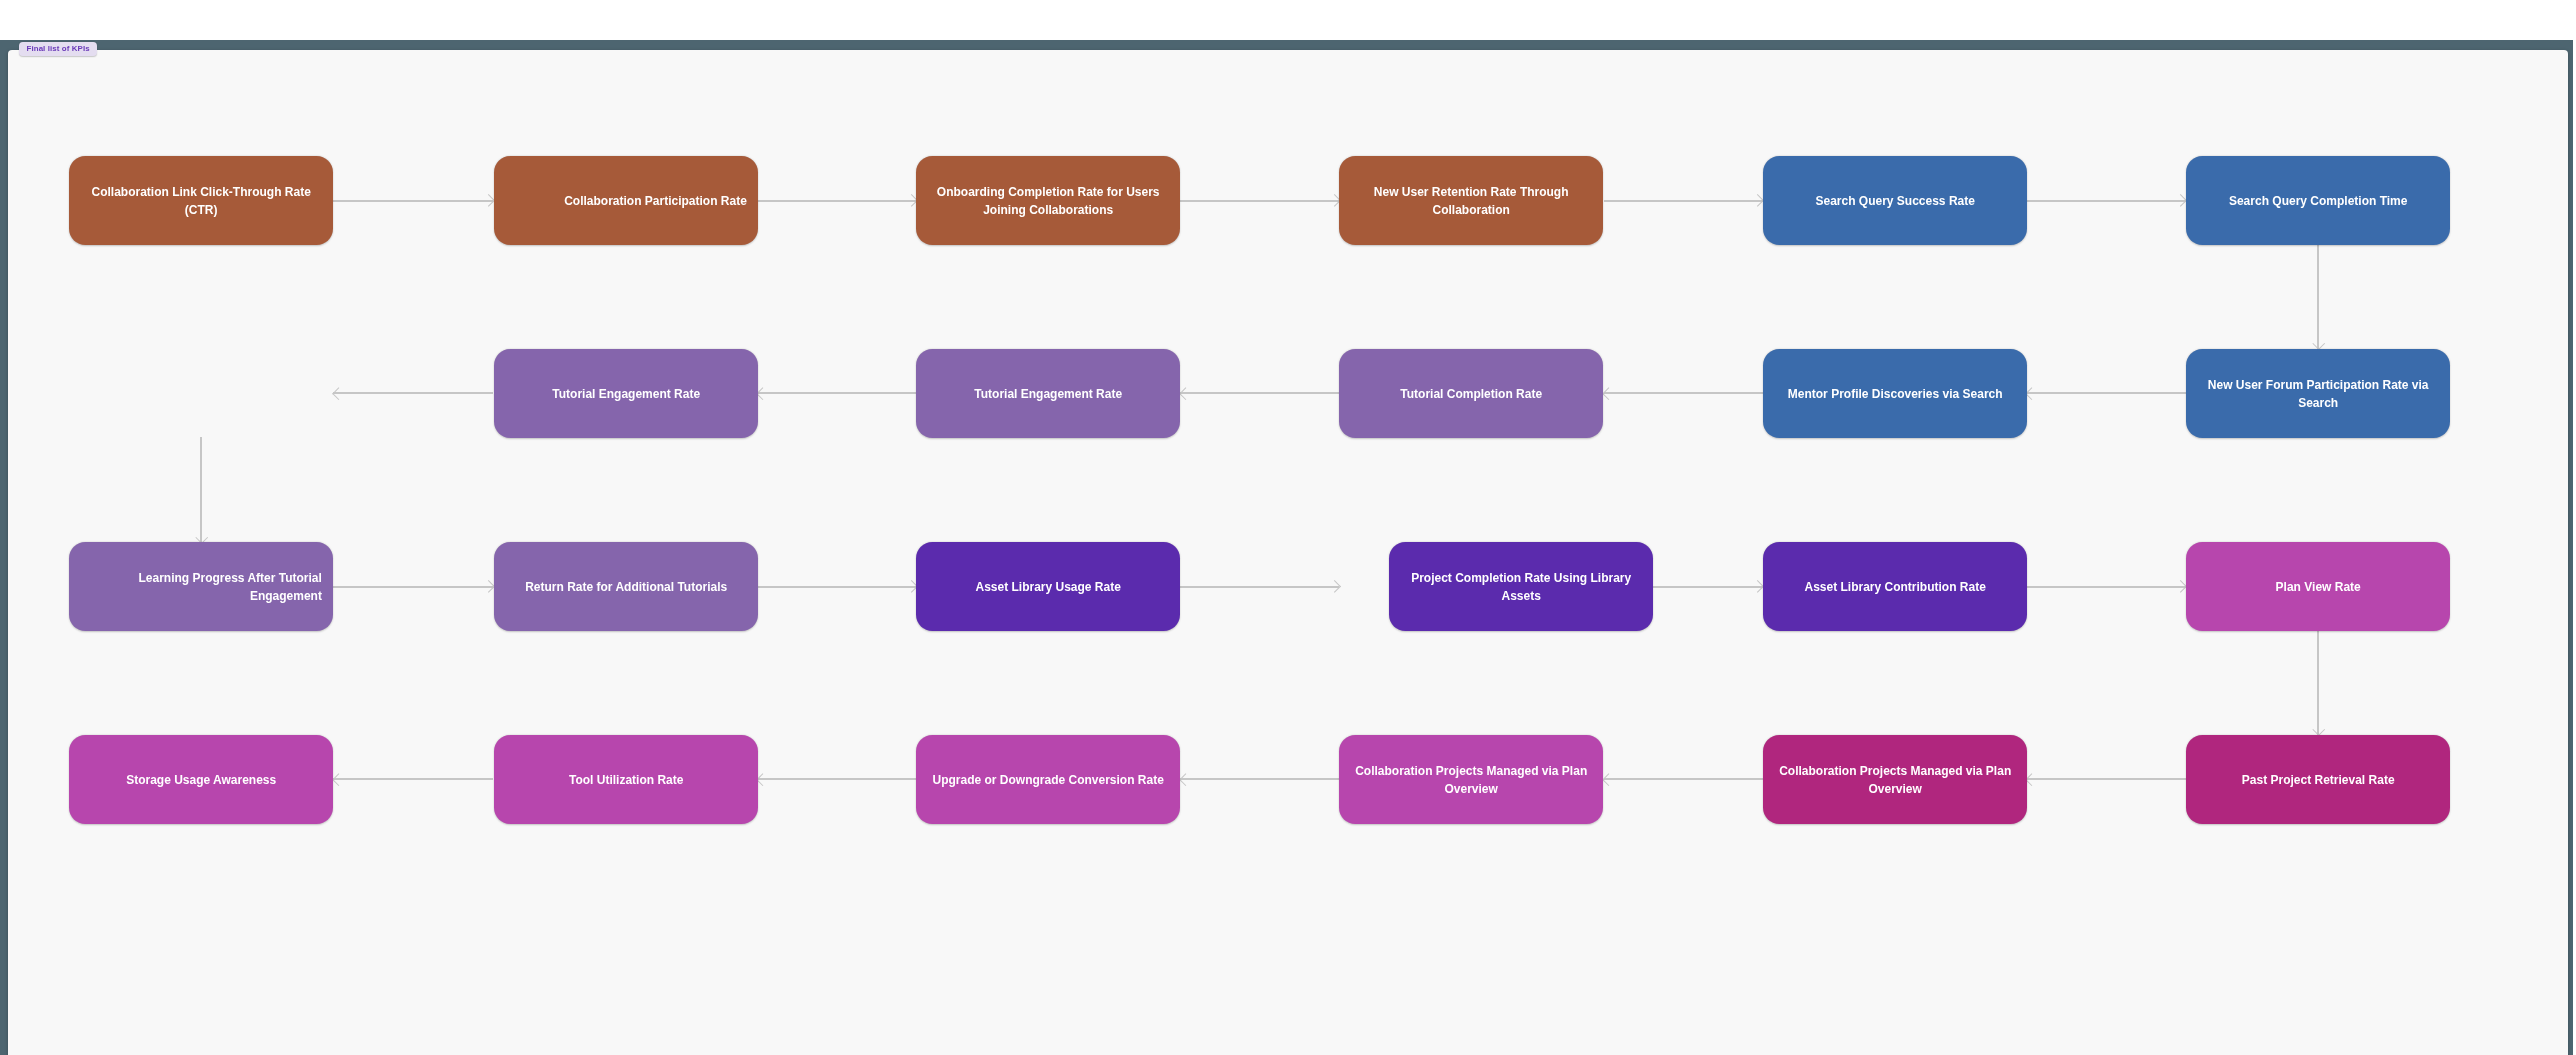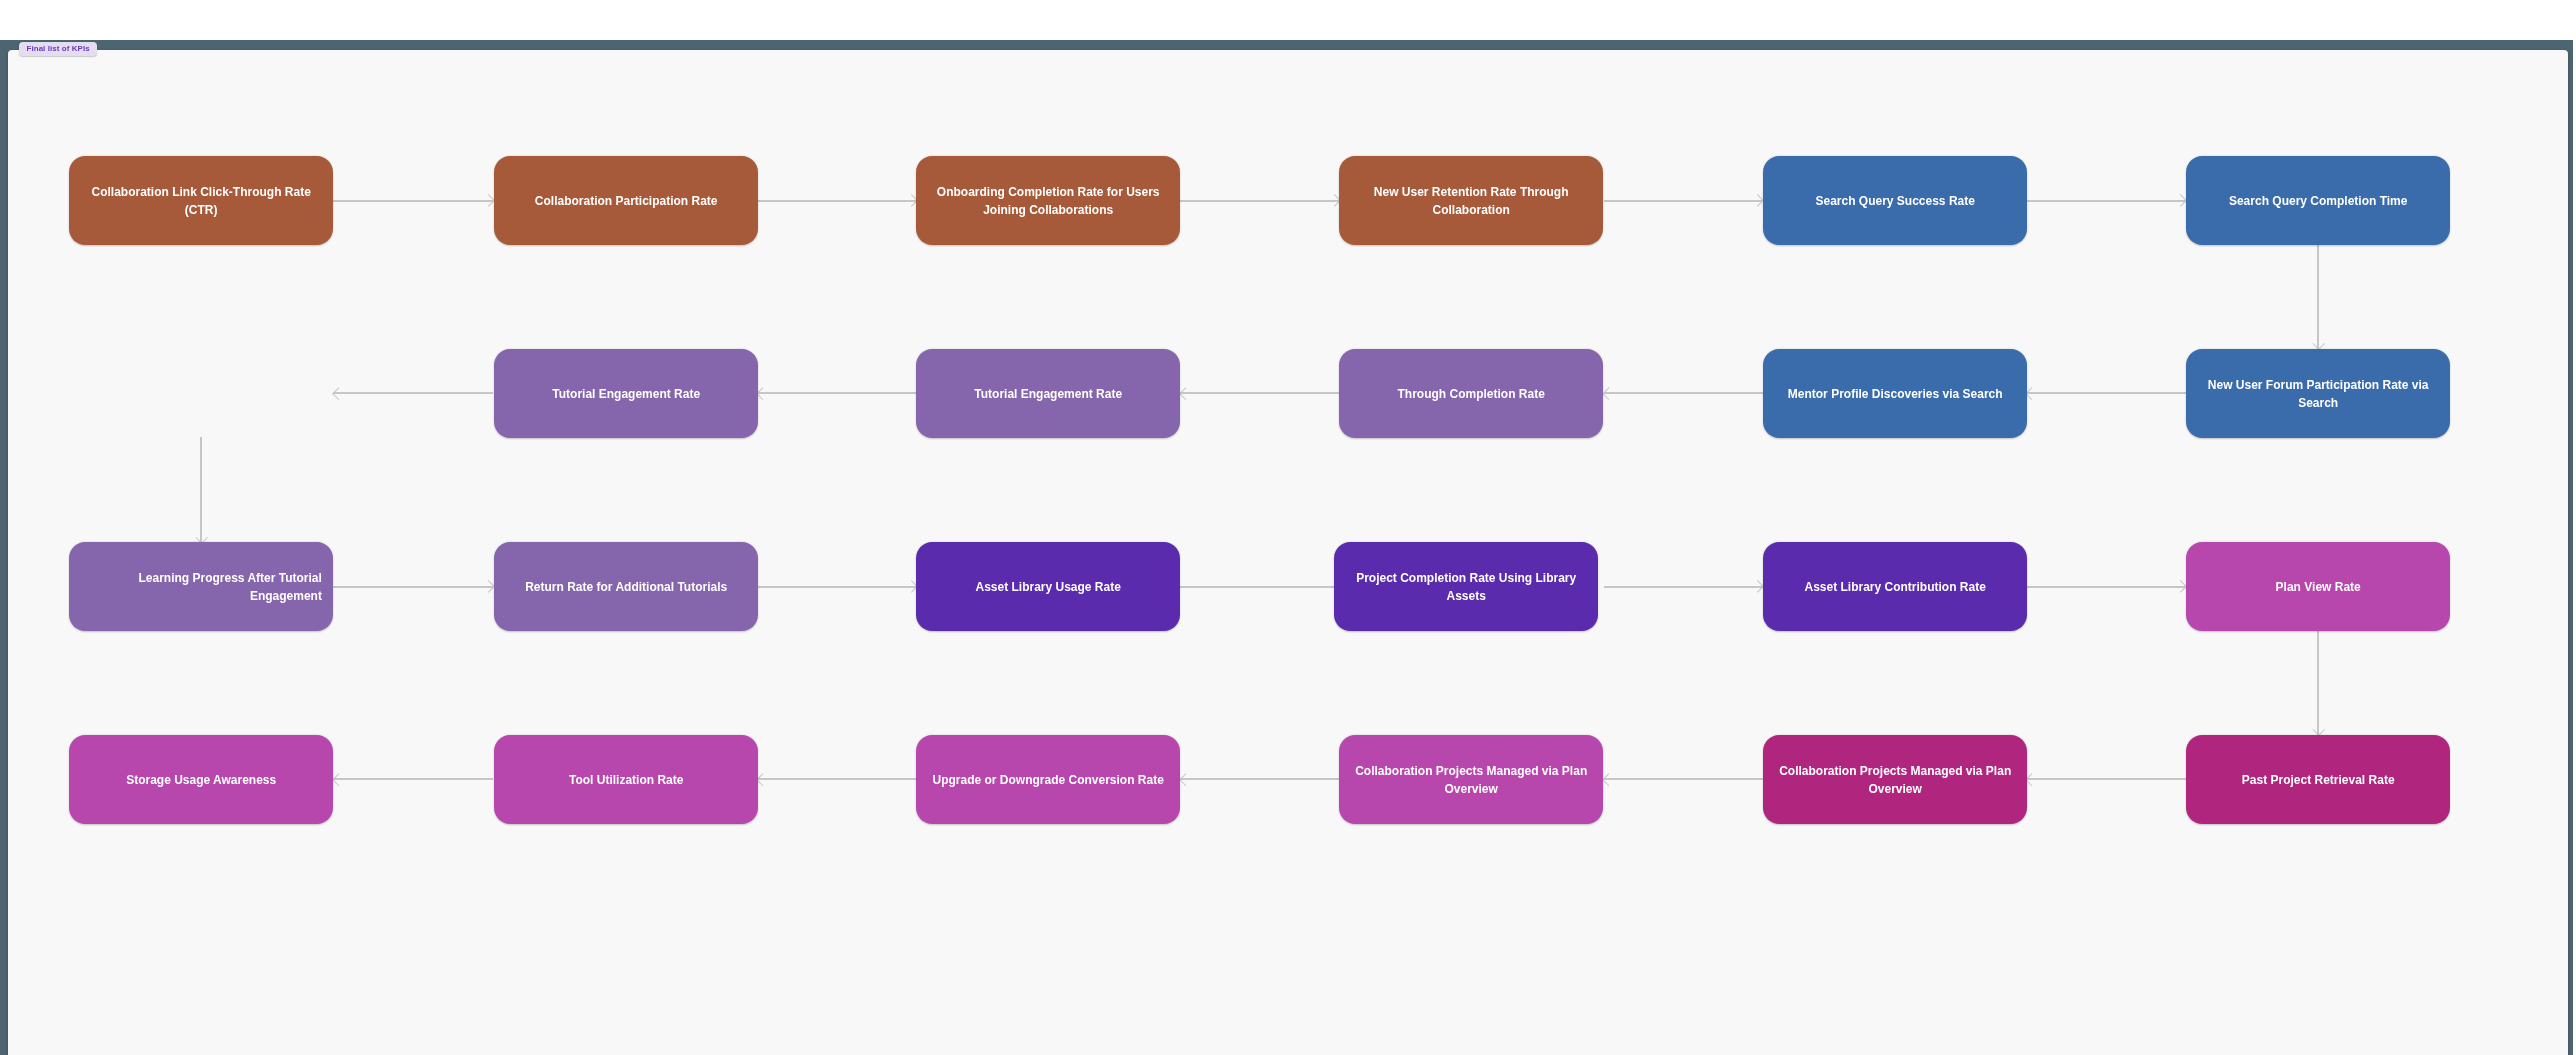--- a/index.html
+++ b/index.html
@@ -72,21 +72,21 @@
       <div class="chev left" style="border-top-color: rgb(198, 198, 198); border-right-color: rgb(198, 198, 198); left: 1596px; top: 725px;"></div>
       <div class="edge h" style="background: rgb(198, 198, 198); left: 1172px; top: 728px; width: 159px;"></div>
       <div class="chev left" style="border-top-color: rgb(198, 198, 198); border-right-color: rgb(198, 198, 198); left: 1173px; top: 725px;"></div>
       <div class="edge h" style="background: rgb(198, 198, 198); left: 750px; top: 728px; width: 158px;"></div>
       <div class="chev left" style="border-top-color: rgb(198, 198, 198); border-right-color: rgb(198, 198, 198); left: 750px; top: 725px;"></div>
       <div class="edge h" style="background: rgb(198, 198, 198); left: 325px; top: 728px; width: 160px;"></div>
       <div class="chev left" style="border-top-color: rgb(198, 198, 198); border-right-color: rgb(198, 198, 198); left: 326px; top: 725px;"></div>
       <div class="node" style="left: 61px; top: 106px; background: rgb(166, 90, 57);">
         <span>Collaboration Link Click-Through Rate (CTR)</span>
       </div>
-      <div class="node" style="left: 486px; top: 106px; background: rgb(166, 90, 57);">
+      <div class="node" style="left: 486px; top: 106px; background: rgb(166, 90, 57); justify-content: flex-end;">
         <span>Collaboration Participation Rate</span>
       </div>
       <div class="node" style="left: 908px; top: 106px; background: rgb(166, 90, 57);">
         <span>Onboarding Completion Rate for Users Joining Collaborations</span>
       </div>
       <div class="node" style="left: 1331px; top: 106px; background: rgb(166, 90, 57);">
         <span>New User Retention Rate Through Collaboration</span>
       </div>
       <div class="node" style="left: 1755px; top: 106px; background: rgb(58, 107, 171);">
         <span>Search Query Success Rate</span>
@@ -94,38 +94,38 @@
       <div class="node" style="left: 2178px; top: 106px; background: rgb(58, 107, 171);">
         <span>Search Query Completion Time</span>
       </div>
       <div class="node" style="left: 486px; top: 299px; background: rgb(133, 101, 172);">
         <span>Tutorial Engagement Rate</span>
       </div>
       <div class="node" style="left: 908px; top: 299px; background: rgb(133, 101, 172);">
         <span>Tutorial Engagement Rate</span>
       </div>
       <div class="node" style="left: 1331px; top: 299px; background: rgb(133, 101, 172);">
-        <span>Through Completion Rate</span>
+        <span>Tutorial Completion Rate</span>
       </div>
       <div class="node" style="left: 1755px; top: 299px; background: rgb(58, 107, 171);">
         <span>Mentor Profile Discoveries via Search</span>
       </div>
       <div class="node" style="left: 2178px; top: 299px; background: rgb(58, 107, 171);">
         <span>New User Forum Participation Rate via Search</span>
       </div>
       <div class="node" style="left: 61px; top: 492px; background: rgb(133, 101, 172); text-align: right;">
         <span>Learning Progress After Tutorial Engagement</span>
       </div>
       <div class="node" style="left: 486px; top: 492px; background: rgb(133, 101, 172);">
         <span>Return Rate for Additional Tutorials</span>
       </div>
       <div class="node" style="left: 908px; top: 492px; background: rgb(91, 43, 173);">
         <span>Asset Library Usage Rate</span>
       </div>
-      <div class="node" style="left: 1326px; top: 492px; background: rgb(91, 43, 173);">
+      <div class="node" style="left: 1381px; top: 492px; background: rgb(91, 43, 173);">
         <span>Project Completion Rate Using Library Assets</span>
       </div>
       <div class="node" style="left: 1755px; top: 492px; background: rgb(91, 43, 173);">
         <span>Asset Library Contribution Rate</span>
       </div>
       <div class="node" style="left: 2178px; top: 492px; background: rgb(183, 70, 173);">
         <span>Plan View Rate</span>
       </div>
       <div class="node" style="left: 61px; top: 685px; background: rgb(183, 70, 173); text-align: right;">
         <span>Storage Usage Awareness</span>

